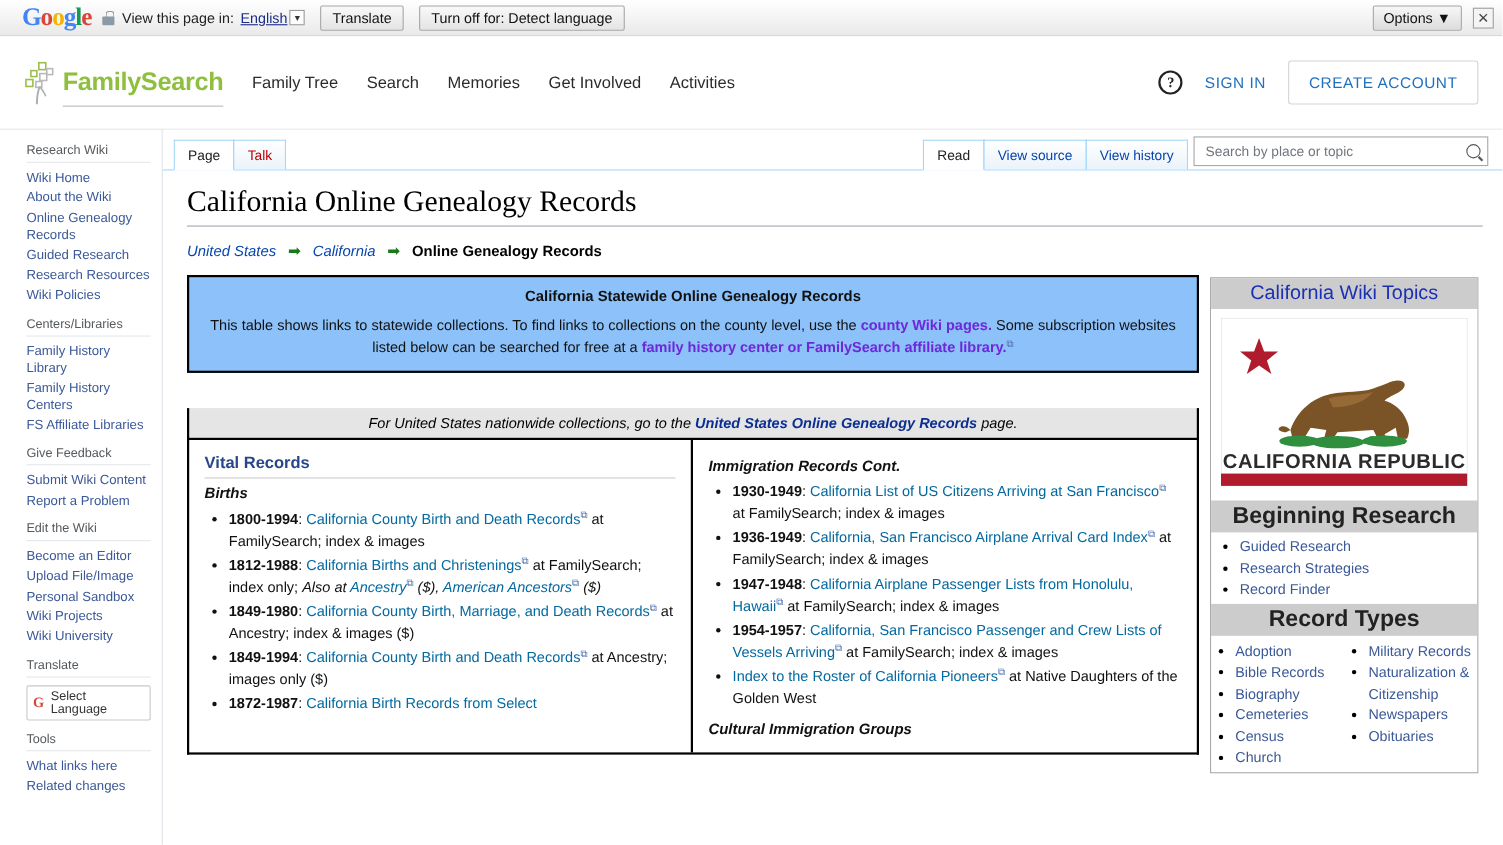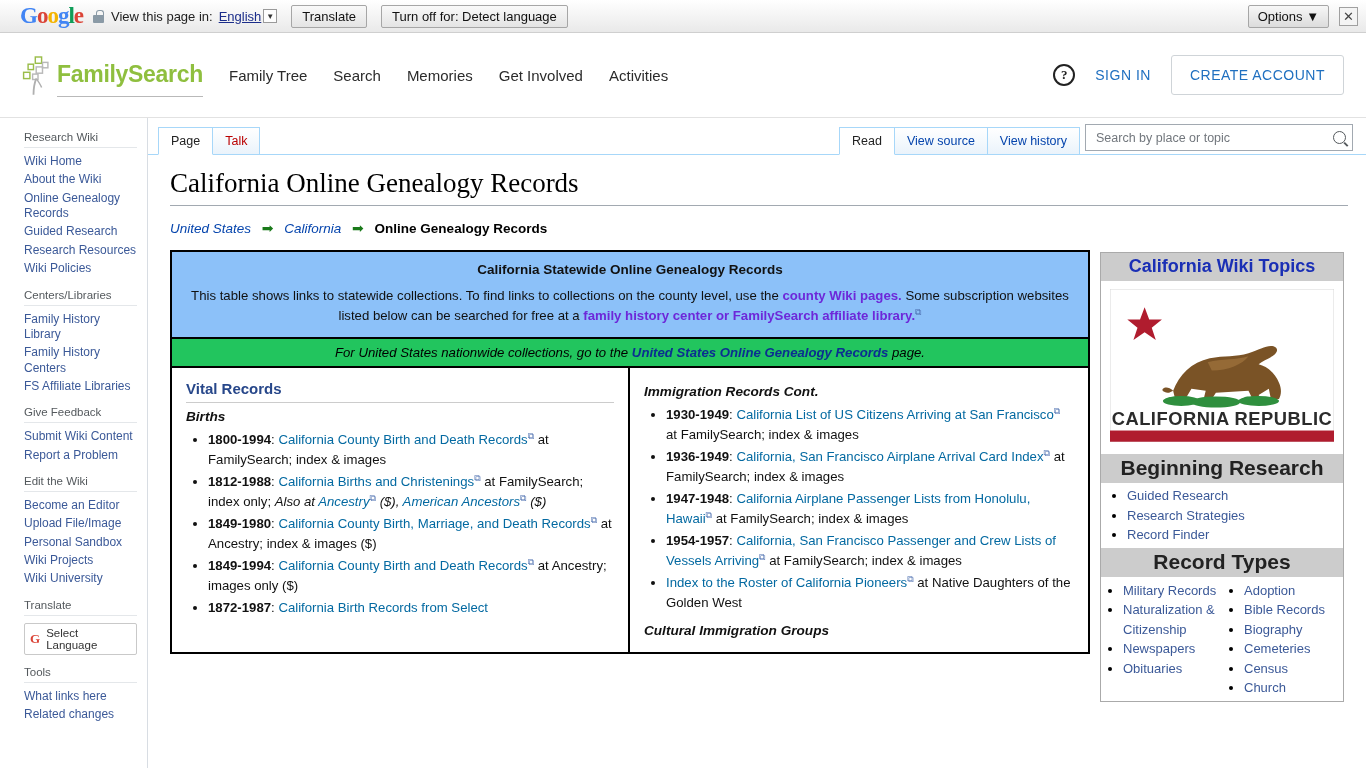--- a/index.html
+++ b/index.html
@@ -84,39 +84,39 @@
   #crumbs .arrow { color:#1a7a1a; margin:0 7px; font-size:14px; }
   #crumbs .cur { font-weight:bold; color:#000; }
 
   
   #main { display:flex; align-items:flex-start; gap:10px; }
   #article { width:920px; flex:0 0 920px; }
   .bluebox { border:2px solid #000; background:#8cc1f9; text-align:center; padding:10px 16px 12px 16px; color:#111; }
   .bluebox .bb-title { font-weight:bold; font-size:13.5px; margin-bottom:9px; }
   .bluebox .bb-body { font-size:13.2px; line-height:1.45; }
   .bluebox b a, .bluebox a { color:#6d28d9; text-decoration:none; font-weight:bold; cursor:pointer;}
-  .natbar { border:2px solid #000; border-top:none; text-align:center; font-style:italic; font-size:13.2px; padding:6px 8px; background:#22c55e;}
+  .natbar { border:2px solid #000; border-top:none; text-align:center; font-style:italic; font-size:13.2px; padding:6px 8px; background:#e5e5e5;margin-top:32px;}
   .natbar a { color:#0b2e91; font-weight:bold; text-decoration:none; cursor:pointer;}
 
   #cols { display:flex; border:2px solid #000; border-top:none; }
   .col { width:50%; padding:10px 14px 8px 14px; }
   .col.left { border-right:2px solid #000; }
   .col h2 { color:#27478a; font-size:15px; margin:2px 0 6px 0; padding-bottom:5px; border-bottom:1px solid #ccc; font-weight:bold;}
   .col h3 { font-size:13.6px; font-style:italic; font-weight:bold; margin:6px 0 6px 0; color:#111; }
   .col h3.tight { margin-top:10px; }
   ul.rec { margin:0; padding-left:22px; }
   ul.rec li { font-size:13.2px; line-height:1.52; margin-bottom:2px; color:#111; }
   ul.rec li b { color:#111; }
   ul.rec a { color:#0369a1; text-decoration:none; cursor:pointer; }
   .ext { font-size:9px; vertical-align:top; color:#4b6eaf; letter-spacing:0; }
   .it { font-style:italic; }
 
   
   #infobox { width:244px; flex:0 0 244px; border:1px solid #aaa; background:#fff; margin-top:2px; }
-  .ib-title { background:#ccc; color:#1a2fb5; font-weight:bold; font-size:18px; text-align:center; padding:3px 0 4px 0; }
+  .ib-title { background:#ccc; color:#1a2fb5; font-weight:normal; font-size:18px; text-align:center; padding:3px 0 4px 0; }
   .ib-sec { background:#ccc; color:#222; font-weight:bold; font-size:21px; text-align:center; padding:2px 0 3px 0; }
   .flagwrap { padding:8px 9px; background:#fff; }
   .ib-list { margin:0; padding:3px 0 3px 26px; }
   .ib-list li { font-size:13px; line-height:1.5; }
   .ib-list a, .ib-col a { color:#3b5998; text-decoration:none; cursor:pointer;}
   .ib-2col { display:flex; padding:2px 0 0 0; }
   .ib-col { width:50%; }
   .ib-col ul { margin:0; padding:2px 0 3px 22px; }
   .ib-col li { font-size:13px; line-height:1.5; }
 </style>
@@ -319,35 +319,35 @@
           <ul class="ib-list">
             <li><a>Guided Research</a></li>
             <li><a>Research Strategies</a></li>
             <li><a>Record Finder</a></li>
           </ul>
 
           <div class="ib-sec">Record Types</div>
           <div class="ib-2col">
             <div class="ib-col">
               <ul>
-                <li><a>Military Records</a></li>
-                <li><a>Naturalization &amp; Citizenship</a></li>
-                <li><a>Newspapers</a></li>
-                <li><a>Obituaries</a></li>
-              </ul>
-            </div>
-            <div class="ib-col">
-              <ul>
                 <li><a>Adoption</a></li>
                 <li><a>Bible Records</a></li>
                 <li><a>Biography</a></li>
                 <li><a>Cemeteries</a></li>
                 <li><a>Census</a></li>
                 <li><a>Church</a></li>
               </ul>
             </div>
+            <div class="ib-col">
+              <ul>
+                <li><a>Military Records</a></li>
+                <li><a>Naturalization &amp; Citizenship</a></li>
+                <li><a>Newspapers</a></li>
+                <li><a>Obituaries</a></li>
+              </ul>
+            </div>
           </div>
         </div>
 
       </div>
     </div>
   </main>
 </div>
 
 </body></html>

